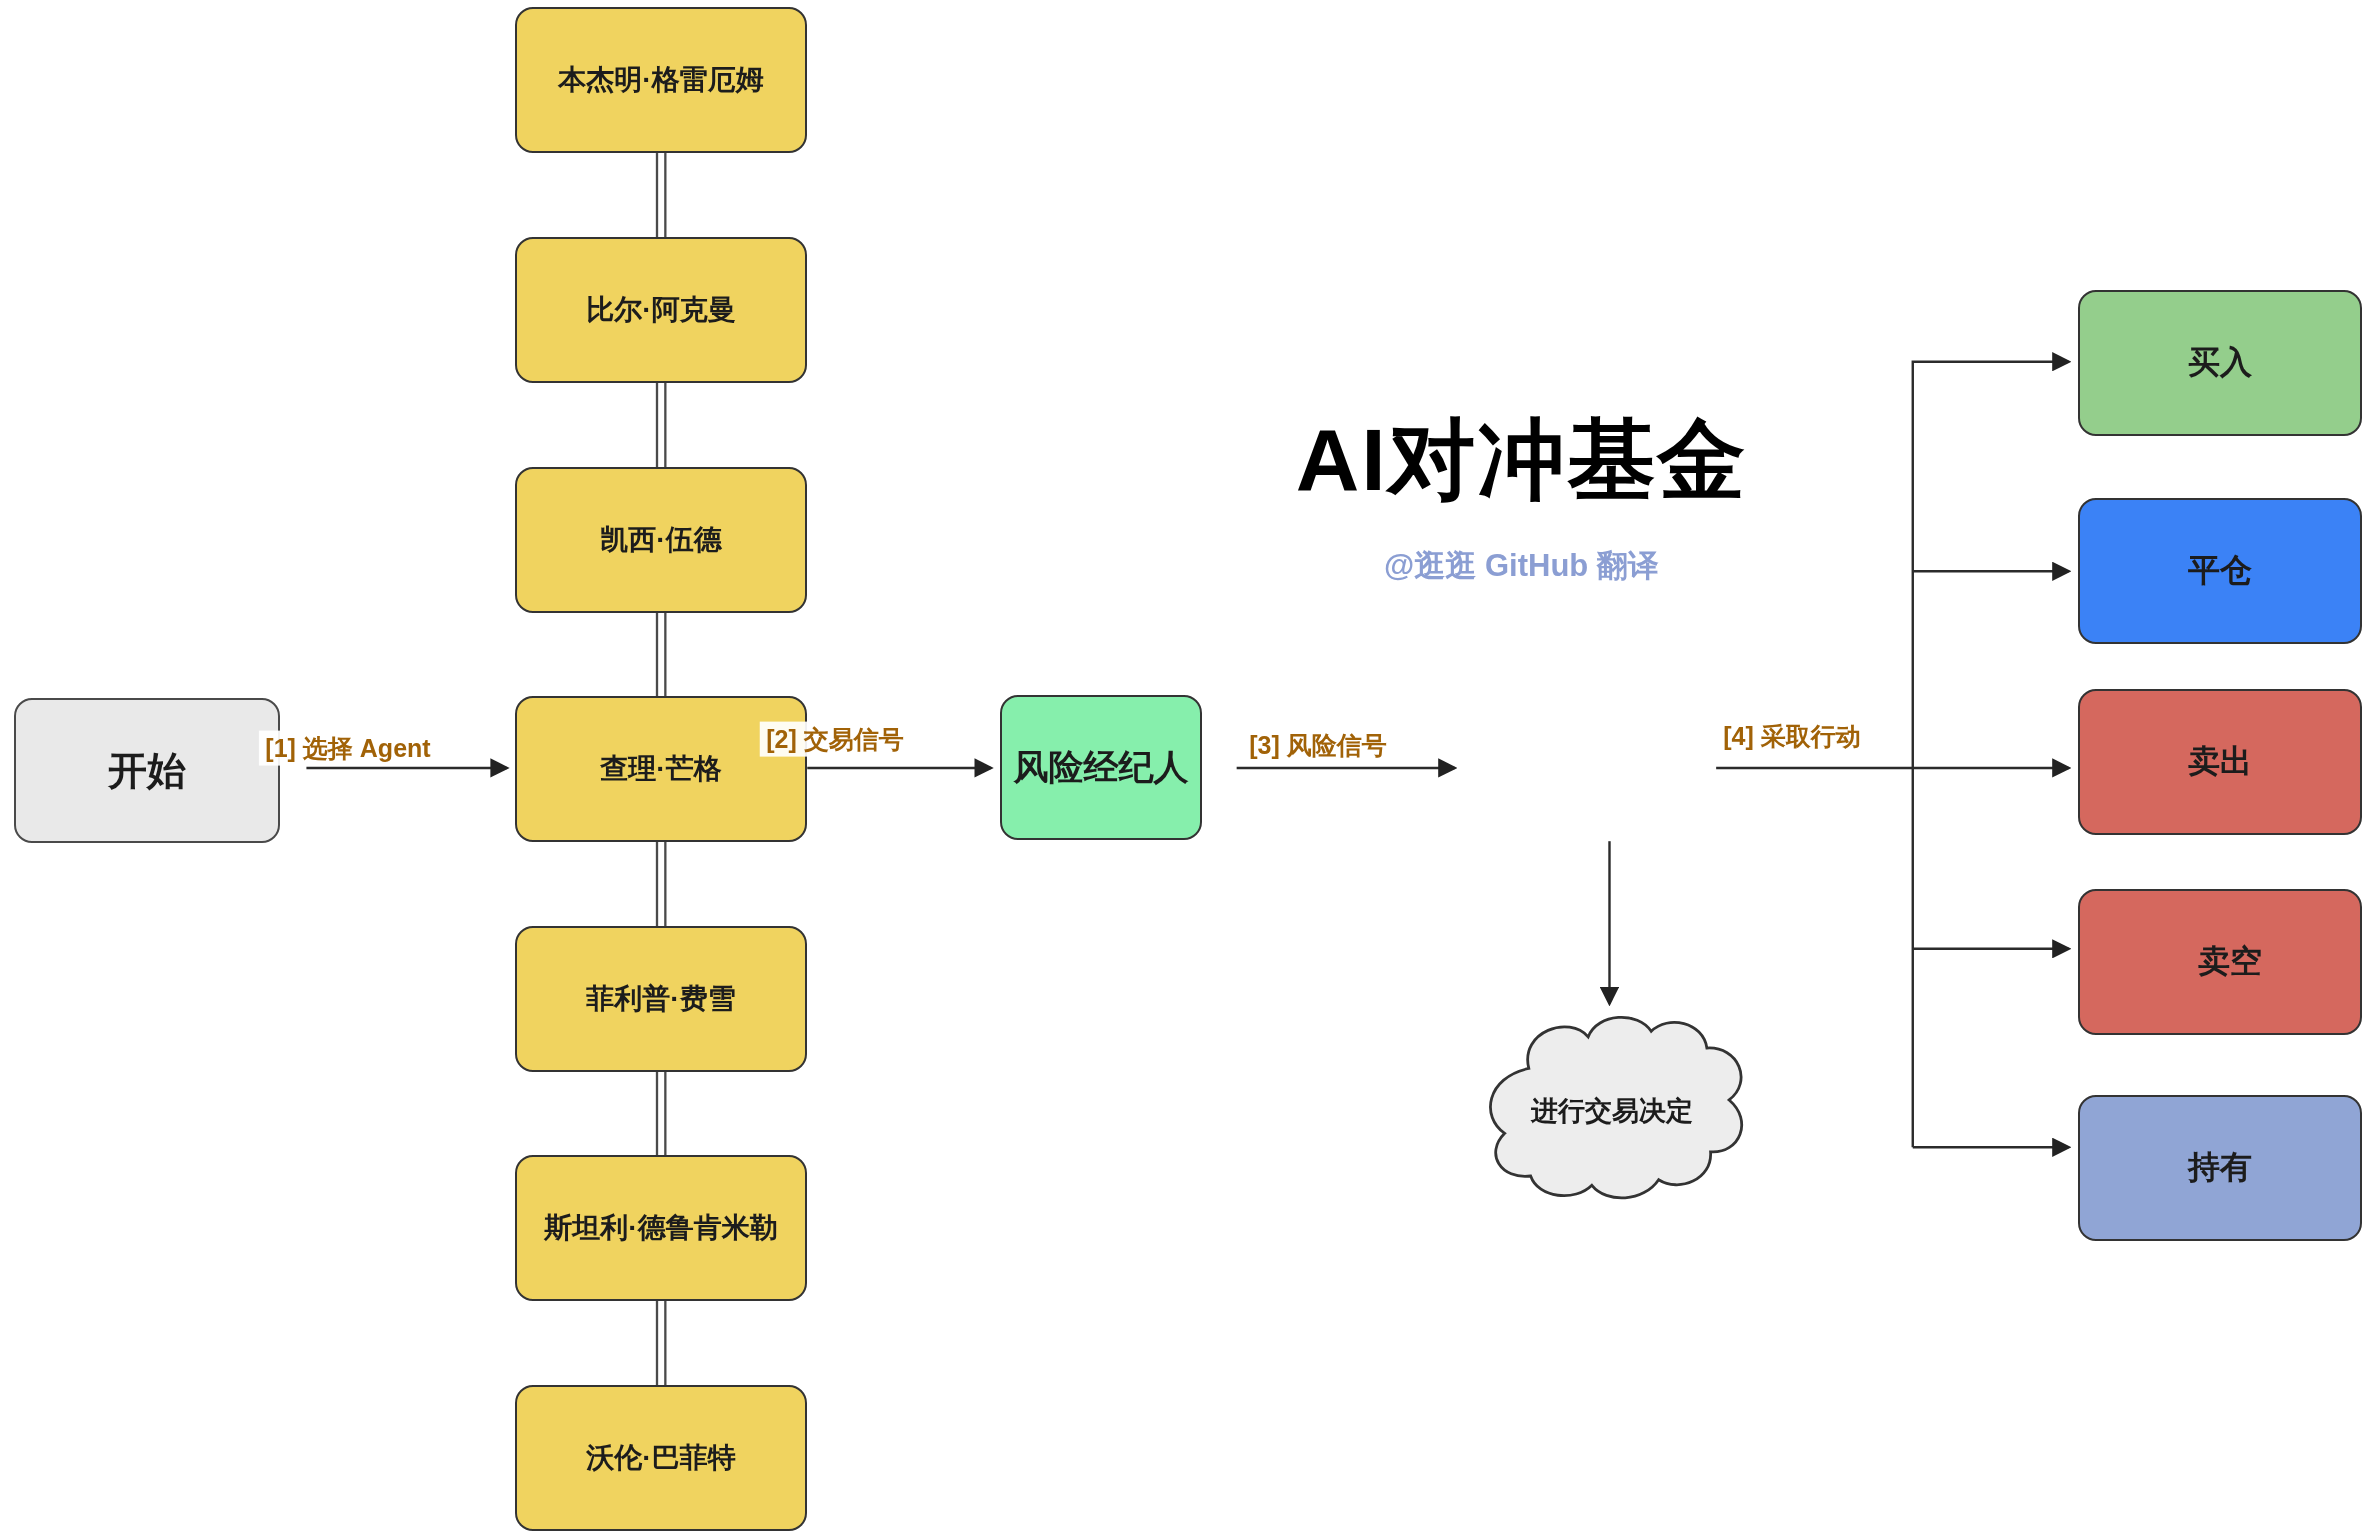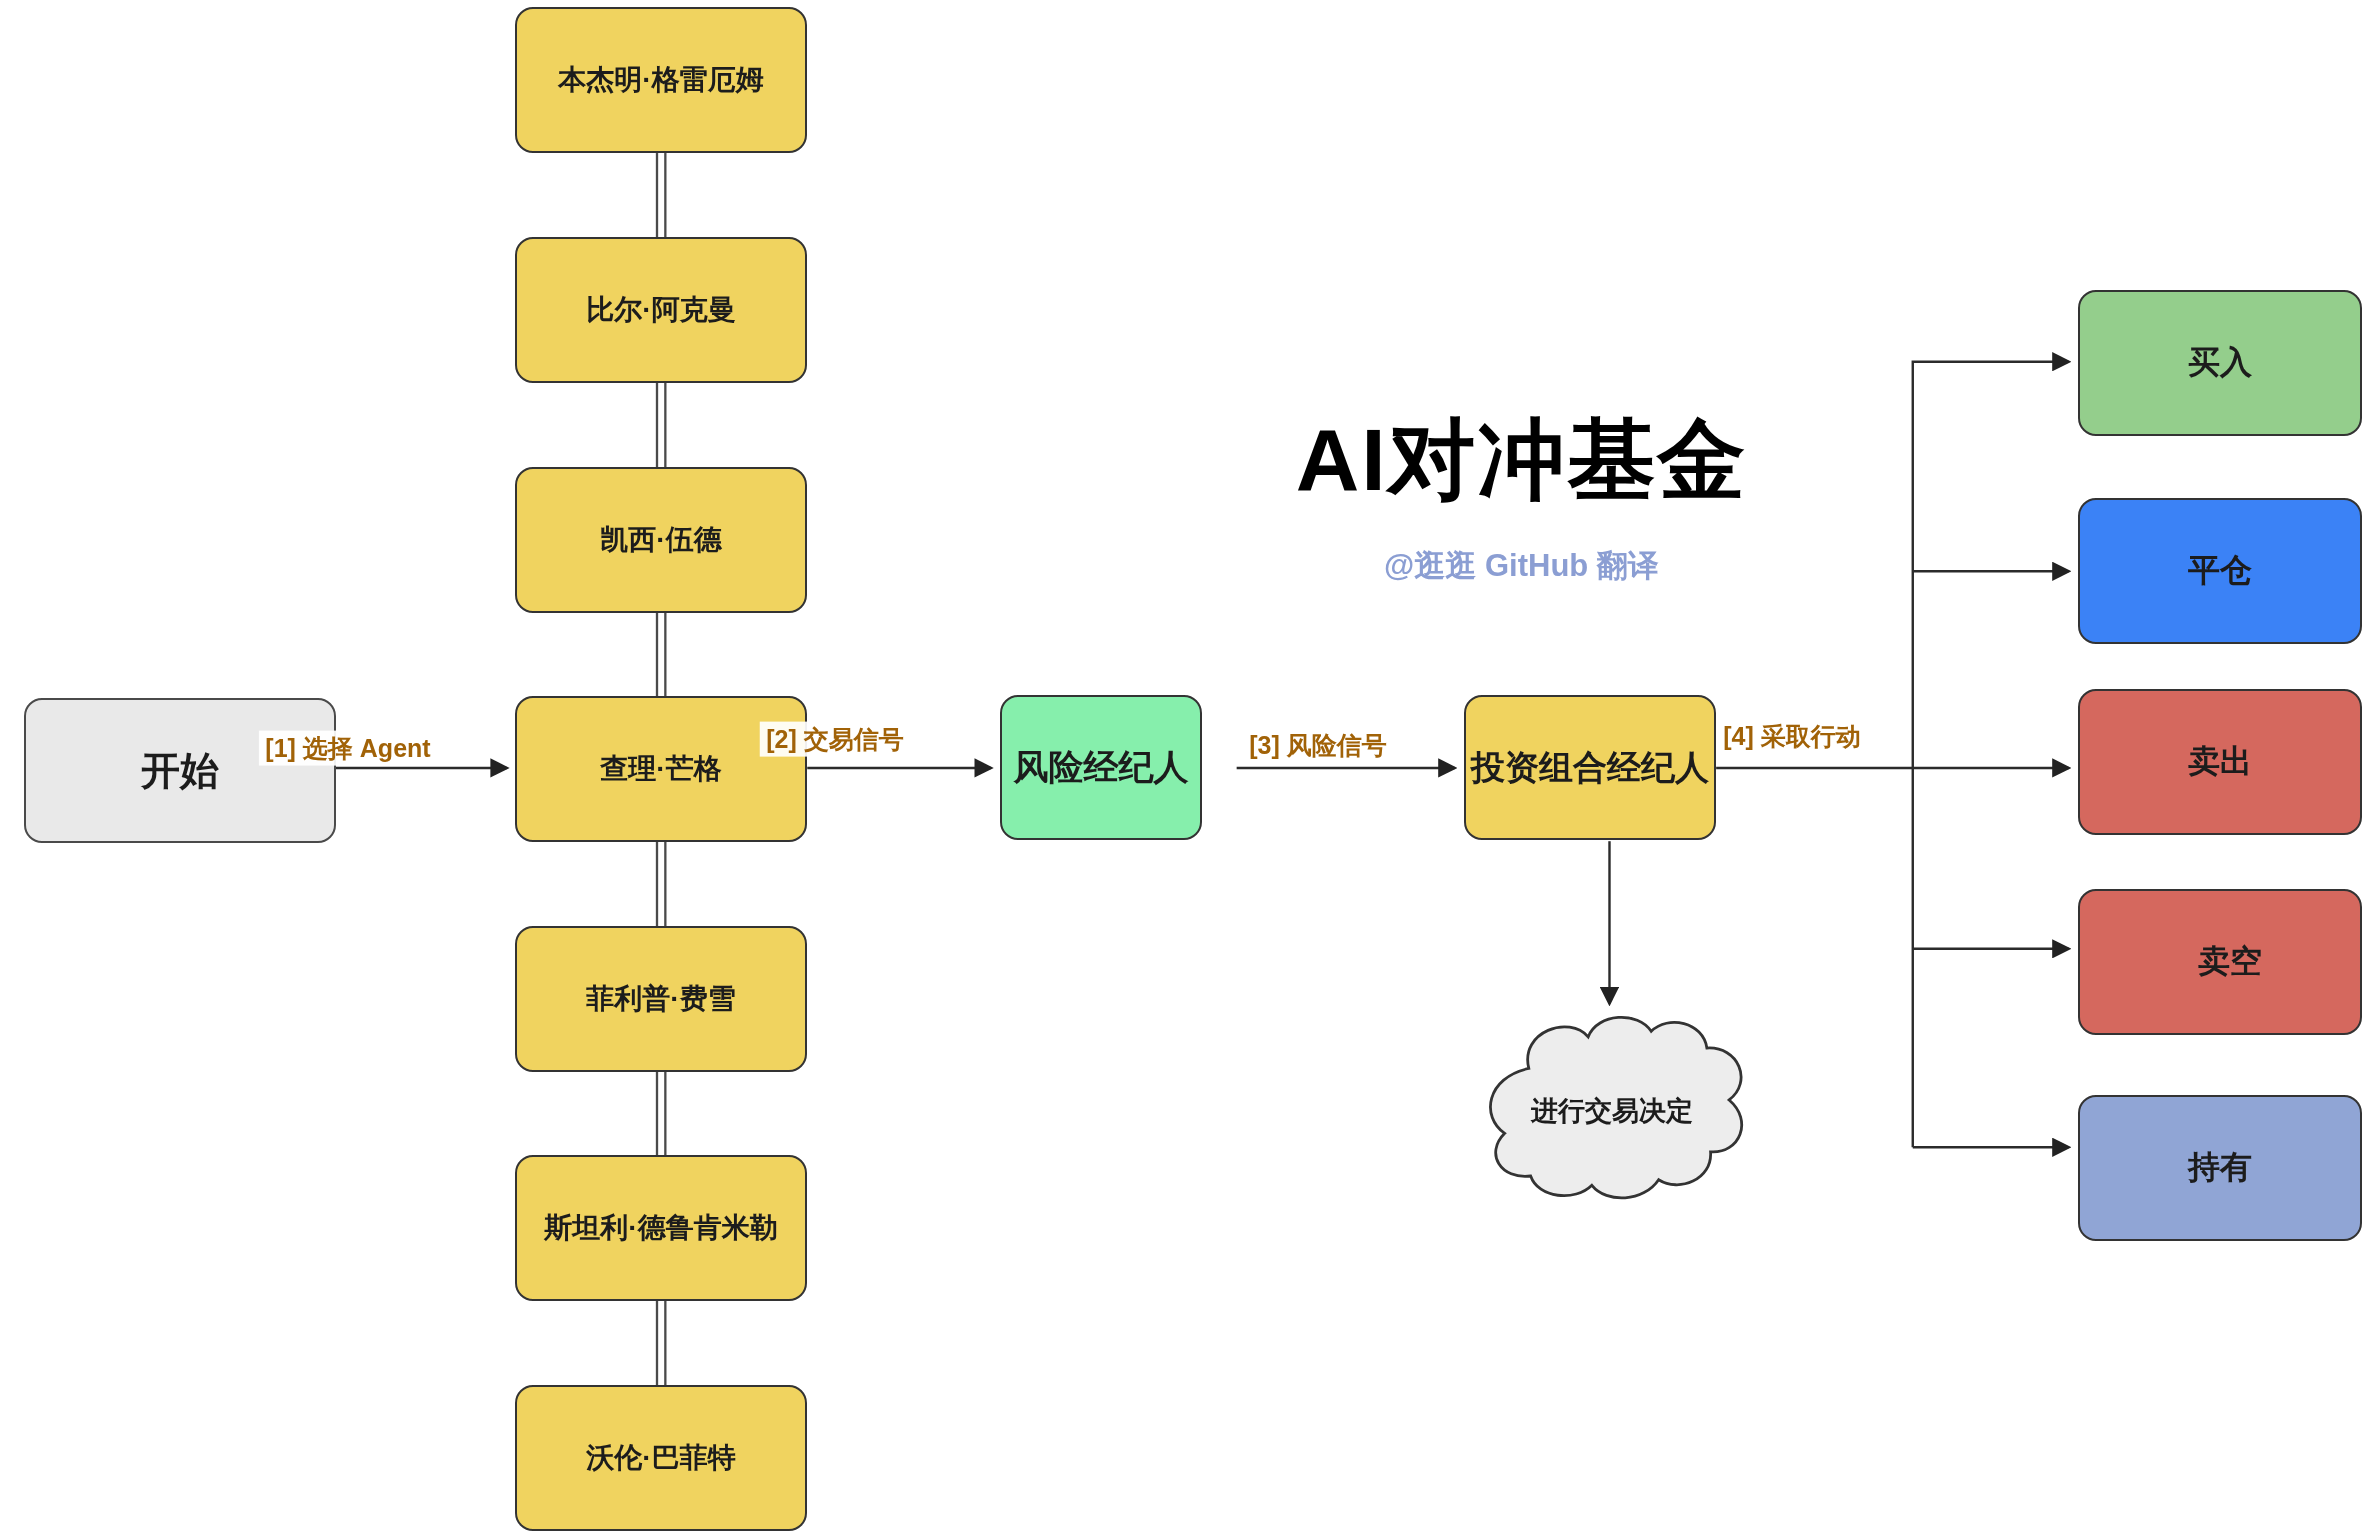--- a/index.html
+++ b/index.html
@@ -12,21 +12,21 @@
   }
   #edges{position:absolute;left:0;top:0;width:2375px;height:1534px;z-index:1;}
   .node{
     position:absolute;z-index:2;
     display:flex;align-items:center;justify-content:center;
     border:2.8px solid #333333;border-radius:18px;
     font-weight:bold;color:#1c1c1c;text-align:center;
     box-sizing:border-box;
   }
   .agent{left:515px;width:292px;height:146px;font-size:28px;}
-  .start{left:24px;top:698px;width:312px;height:145px;font-size:39px;border-color:#4a4a4a;}
+  .start{left:14px;top:698px;width:266px;height:145px;font-size:39px;border-color:#4a4a4a;}
   .manager{top:695px;height:145px;font-size:34px;}
   .action{left:2078px;width:284px;height:146px;font-size:32px;}
   .edge-label{
     position:absolute;z-index:3;
     transform:translate(-50%,-50%);
     font-size:25px;font-weight:bold;color:#a16207;
     background:rgba(255,255,255,0.92);
     padding:0.9px 6.5px;white-space:nowrap;
   }
   .title{
@@ -122,23 +122,20 @@
   <div class="node agent" style="top: 1155px; background-color: rgb(240, 211, 95);">
       <span>斯坦利·德鲁肯米勒</span>
     </div>
   <div class="node agent" style="top: 1385px; background-color: rgb(240, 211, 95);">
       <span>沃伦·巴菲特</span>
     </div>
 
   <div class="node manager" style="left: 1000px; width: 202px; font-size: 35px; background-color: #86efac;">
     <span>风险经纪人</span>
   </div>
-  <div class="node manager" style="left: 1464px; width: 252px; background-color: rgb(240, 211, 95);">
-    <span>投资组合经纪人</span>
-  </div>
 
   <div class="node action" style="top: 290px; background-color: rgb(148, 206, 140);">
       <span>买入</span>
     </div>
   <div class="node action" style="top: 498px; background-color: #3b82f6;">
       <span>平仓</span>
     </div>
   <div class="node action" style="top: 689px; background-color: rgb(213, 104, 94);">
       <span>卖出</span>
     </div>

